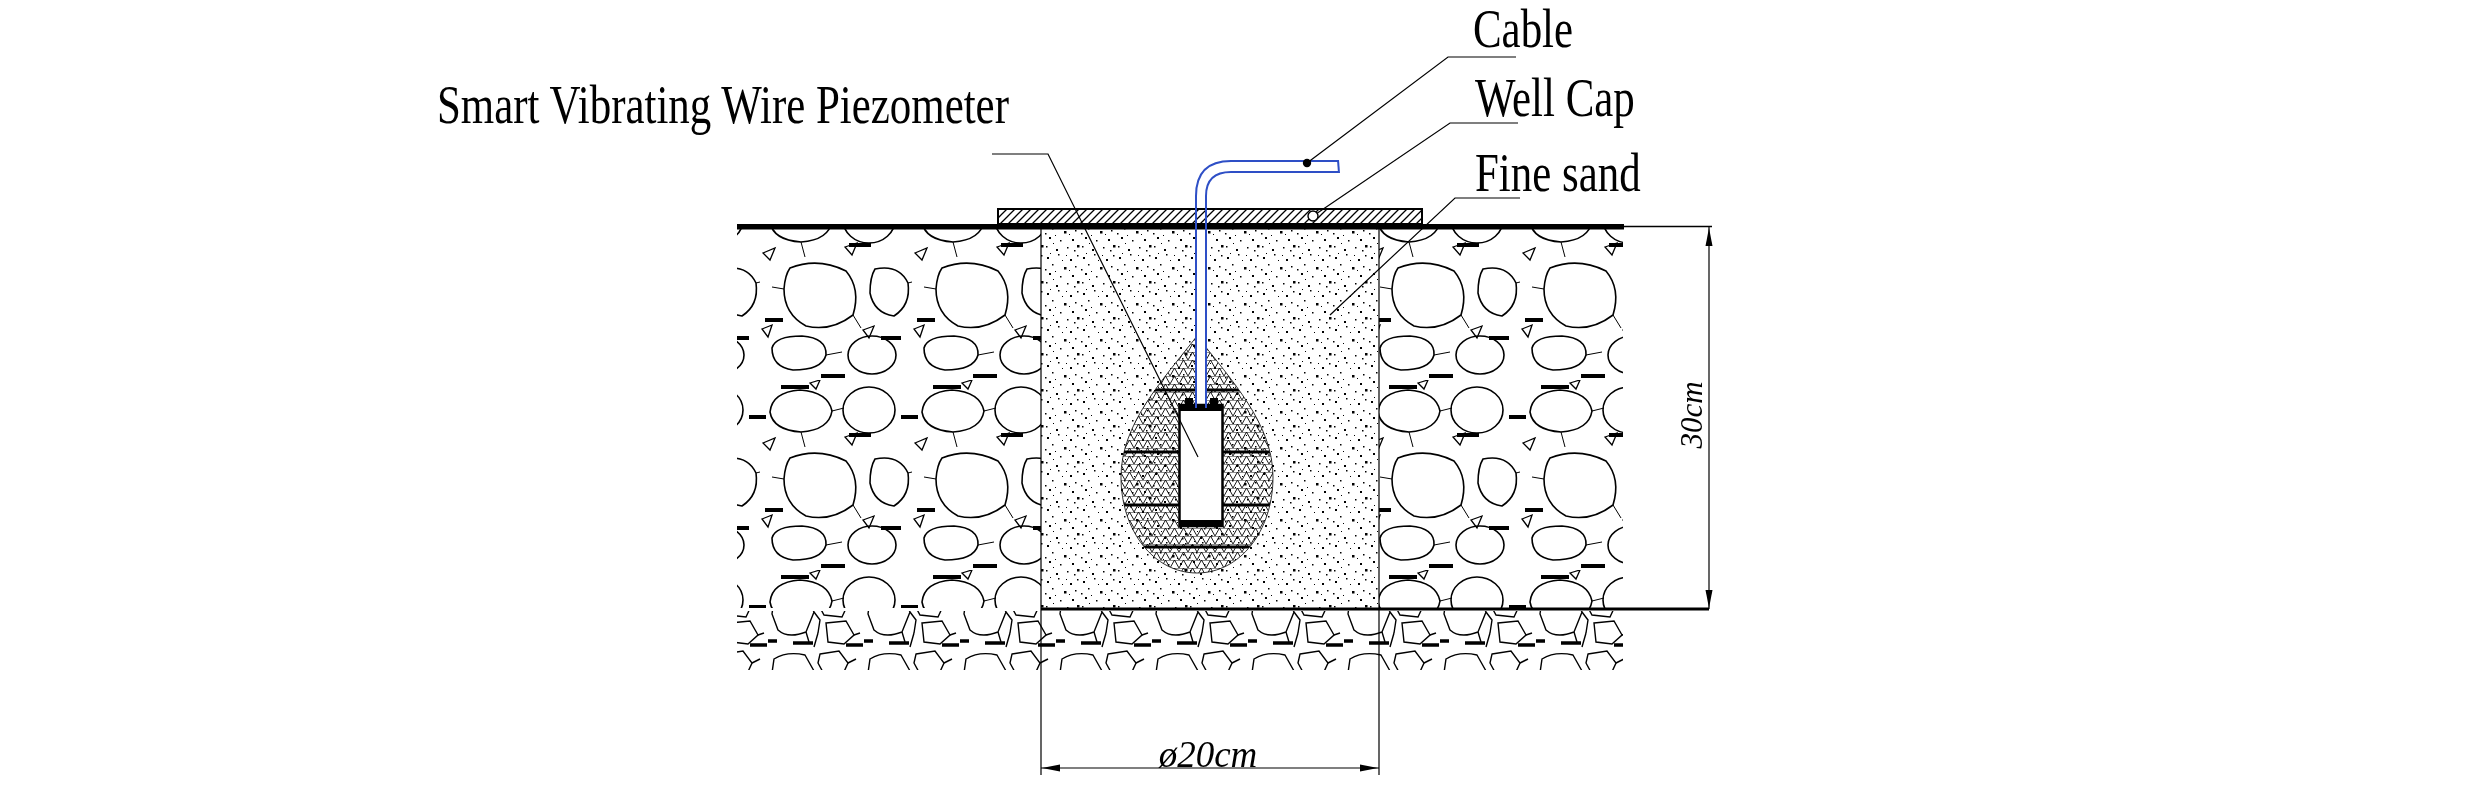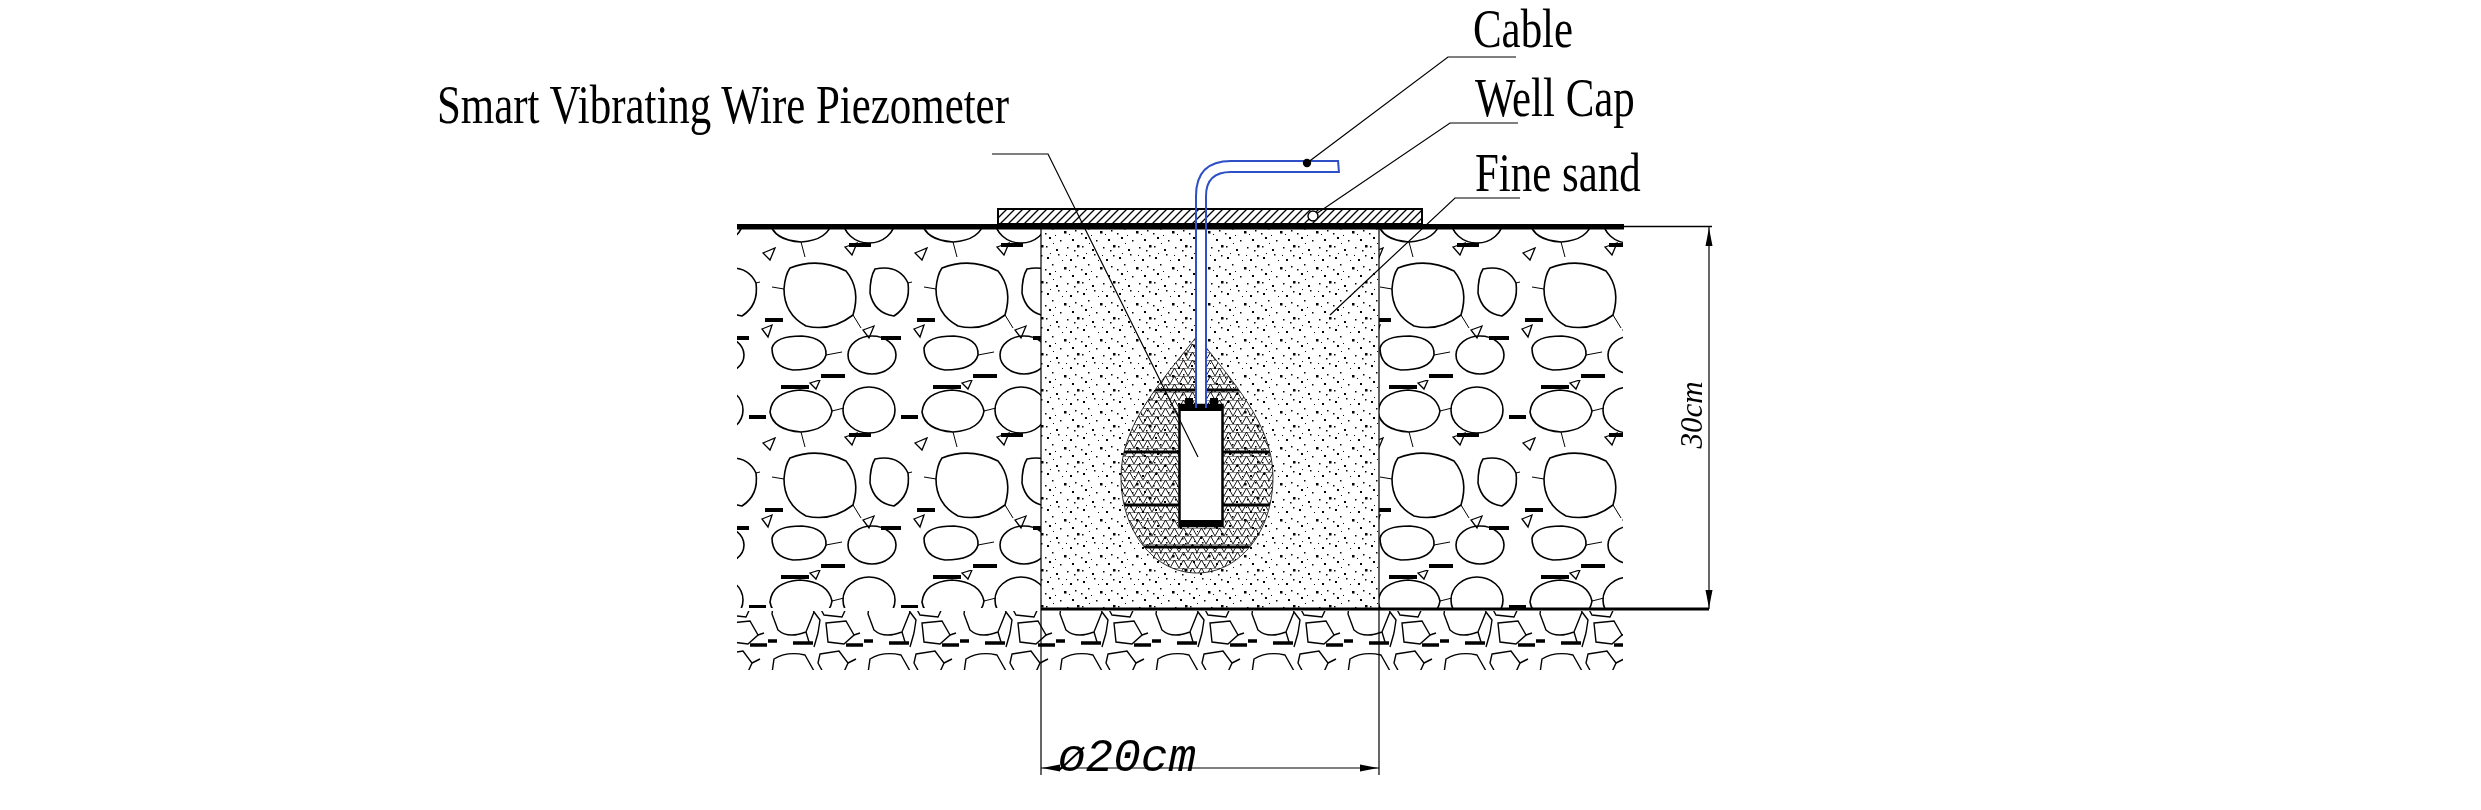--- a/index.html
+++ b/index.html
@@ -23,21 +23,21 @@
   }
   .dim{
     position:absolute;
     color:#000;
     font-family:"Liberation Serif", serif;
     font-style:italic;
     white-space:nowrap;
   }
   #dim-diameter{
     left:1058px;top:733px;width:300px;
-    font-size:46px;text-align:left;font-family:Liberation Mono, monospace;
+    font-size:37px;text-align:center;
   }
   #dim-depth{
     left:1632px;top:397px;width:120px;height:36px;
     font-size:31px;text-align:center;
     transform:rotate(-90deg);
     transform-origin:50% 50%;
   }
 </style>
 </head>
 <body>

